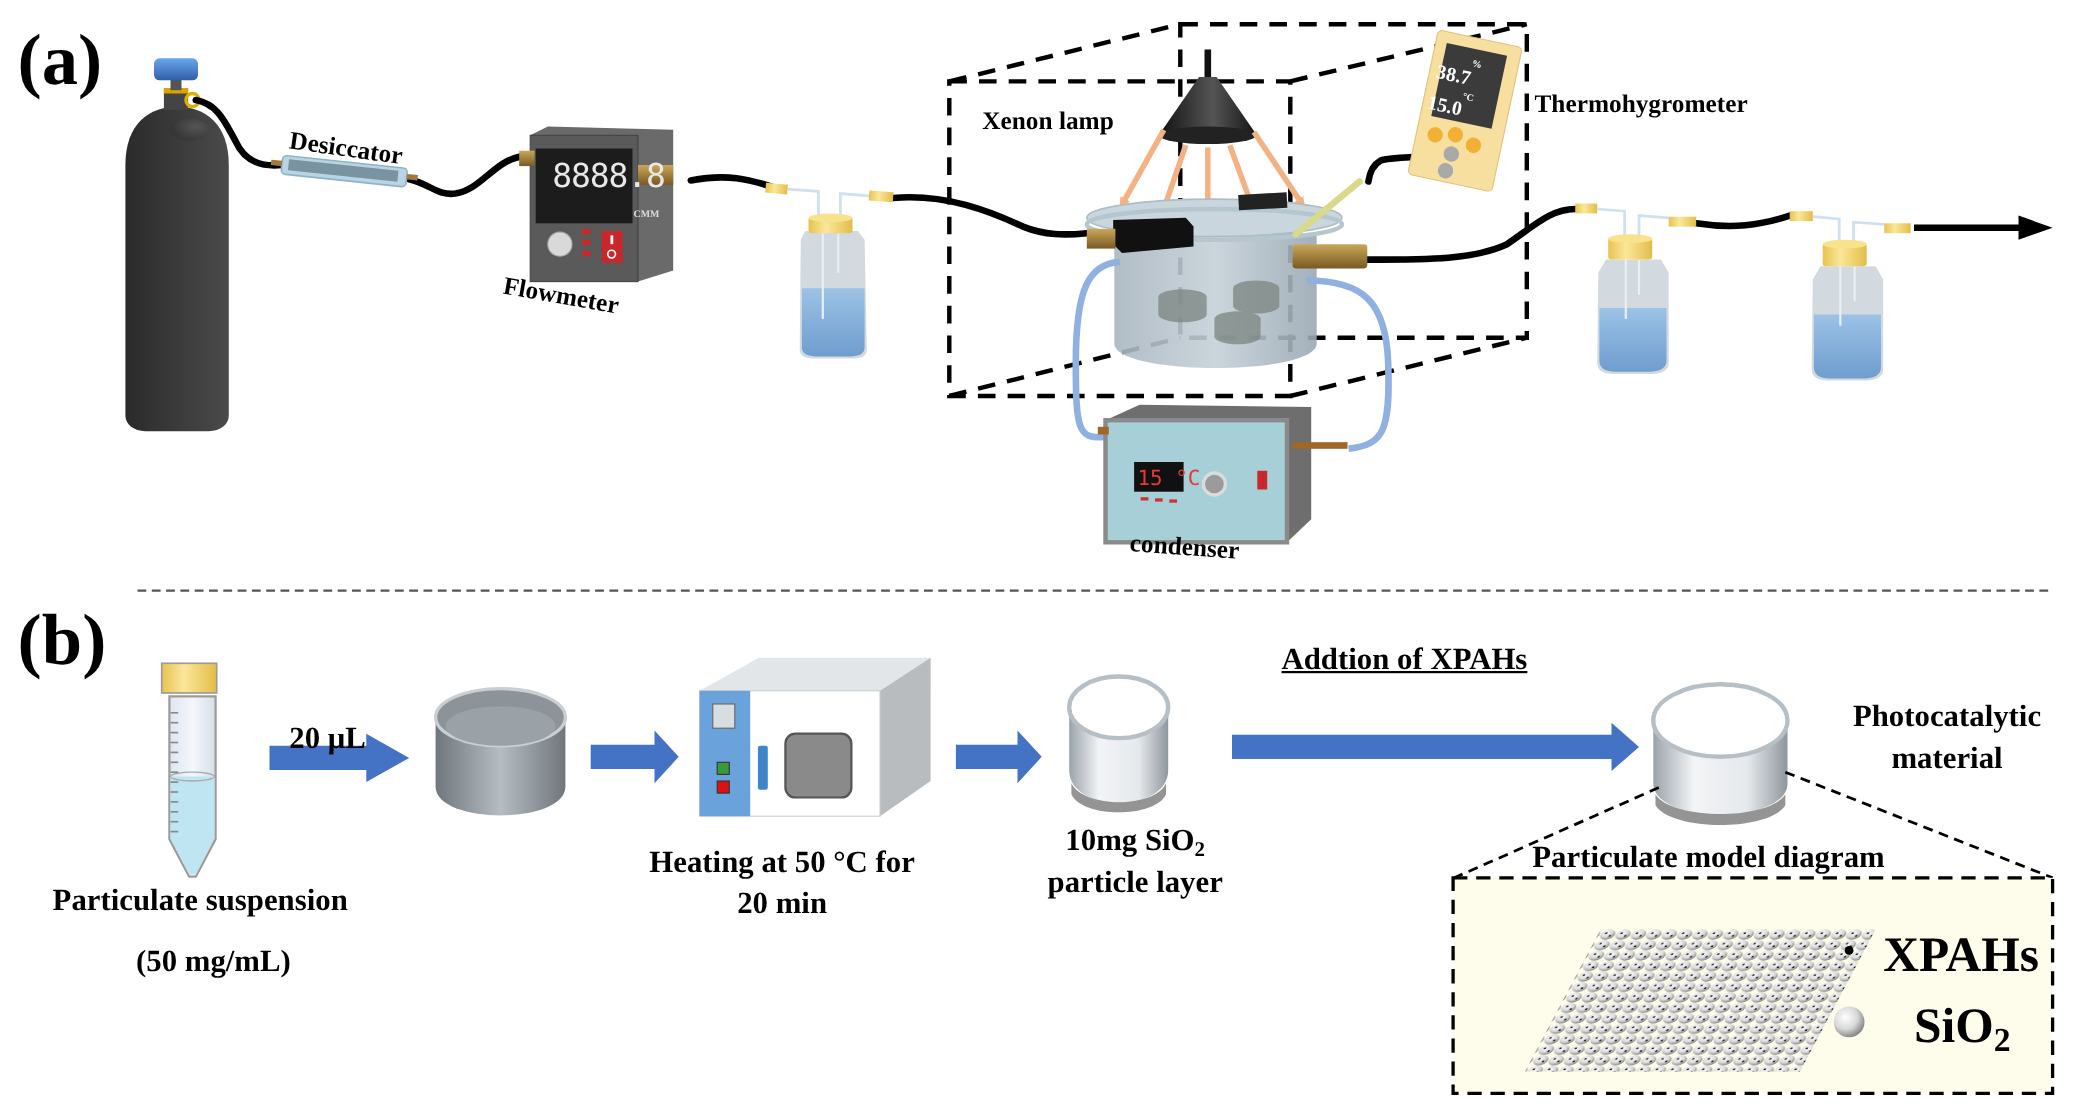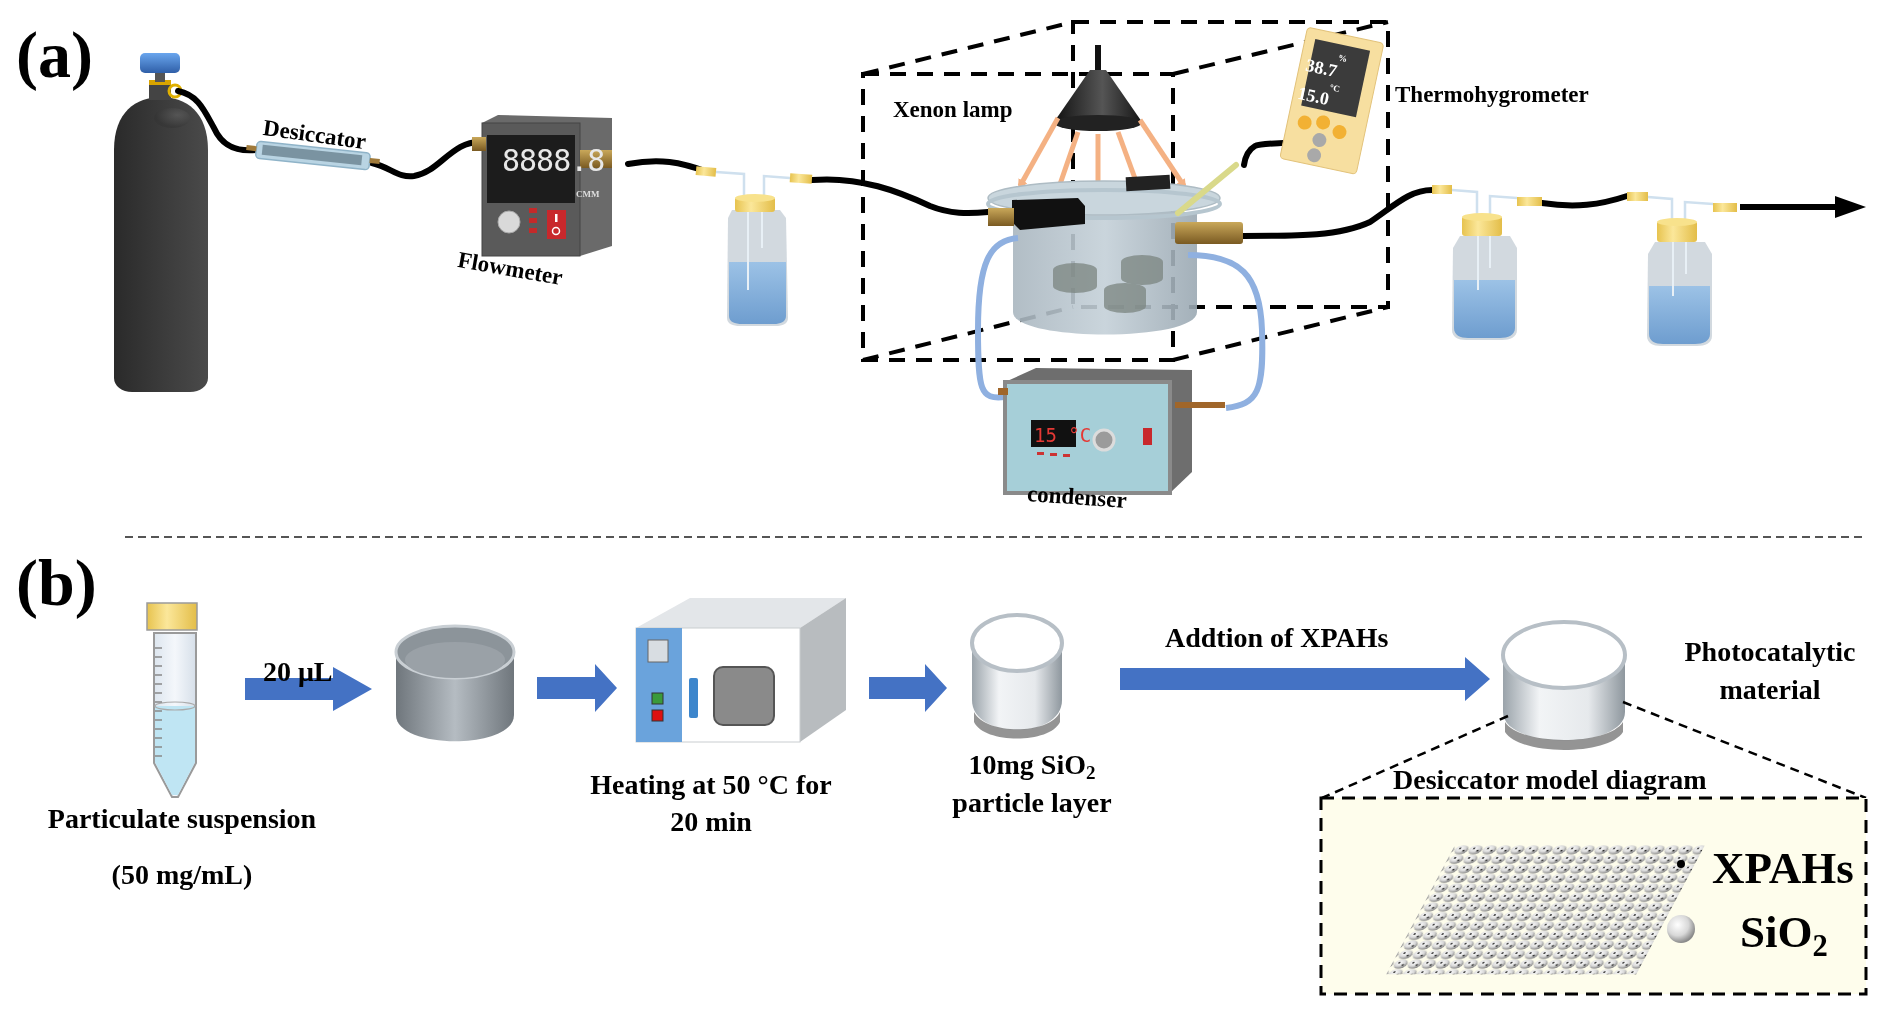--- a/index.html
+++ b/index.html
@@ -334,23 +334,23 @@
 <div style="position:absolute; left:1300px; top:45px; width:60px; transform:rotate(12deg); transform-origin:left top;">
   <div class="lbl" style="position:relative; left:40px; font-size:9px; color:#fff;">%</div>
   <div class="lbl" style="position:relative; left:10px; font-size:18px; color:#fff;">38.7</div>
   <div class="lbl" style="position:relative; left:38px; top:4px; font-size:9px; color:#fff;">°C</div>
   <div class="lbl" style="position:relative; left:8px; top:2px; font-size:18px; color:#fff;">15.0</div>
 </div>
 
 <div class="lbl panel-tag" style="left:16px; top:550px;">(b)</div>
 <div class="lbl lbl-b" style="left:263px; top:643px;margin-top:15px;">20 μL</div>
 <div class="lbl lbl-b" style="left:22px; top:805px; width:320px;">Particulate suspension</div>
-<div class="lbl lbl-b" style="left:22px; top:861px; width:320px;">(50 mg/mL)</div>
+<div class="lbl lbl-b" style="left:34px; top:861px; width:320px;">(50 mg/mL)</div>
 <div class="lbl lbl-b" style="left:566px; top:771px; width:290px;">Heating at 50 °C for</div>
 <div class="lbl lbl-b" style="left:566px; top:808px; width:290px;">20 min</div>
 <div class="lbl lbl-b" style="left:932px; top:751px; width:200px;"><span>10mg SiO</span><sub>2</sub></div>
 <div class="lbl lbl-b" style="left:932px; top:789px; width:200px;">particle layer</div>
-<div class="lbl lbl-b" style="left:1165px; top:624px;">Addtion of XPAHs</div>
+<div class="lbl lbl-b" style="left:1165px; top:586px;text-decoration:underline;">Addtion of XPAHs</div>
 <div class="lbl lbl-b" style="left:1660px; top:638px; width:220px;">Photocatalytic</div>
 <div class="lbl lbl-b" style="left:1660px; top:676px; width:220px;">material</div>
-<div class="lbl lbl-b" style="left:1393px; top:766px;">Desiccator model diagram</div>
+<div class="lbl lbl-b" style="left:1393px; top:766px;">Particulate model diagram</div>
 <div class="lbl legend-txt" style="left:1712px; top:846px;">XPAHs</div>
 <div class="lbl legend-txt" style="left:1740px; top:910px;"><span>SiO</span><sub>2</sub></div>
 
 </body></html>

